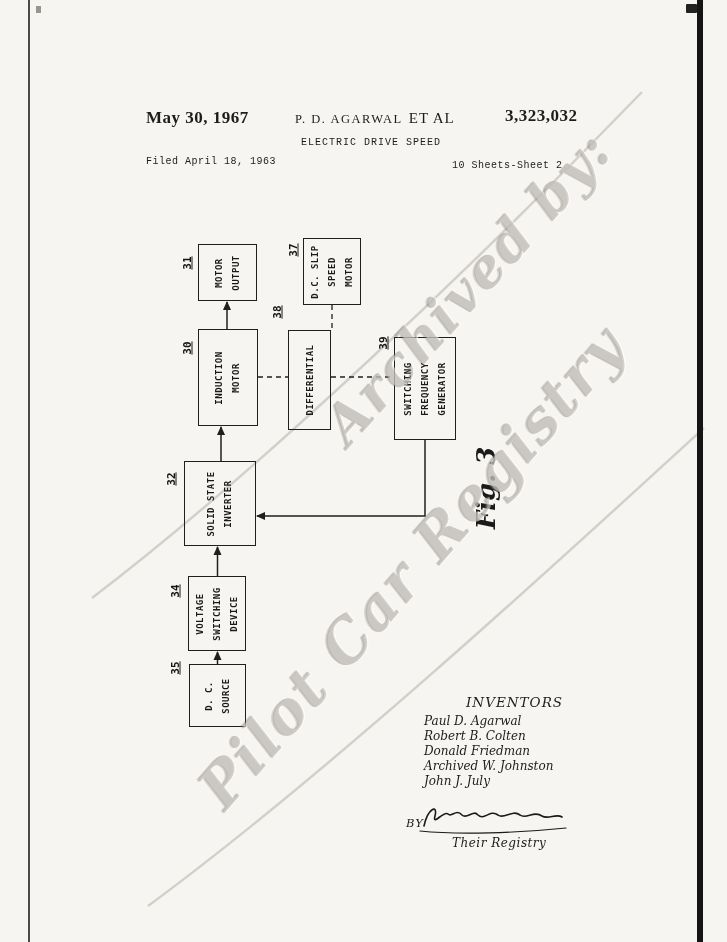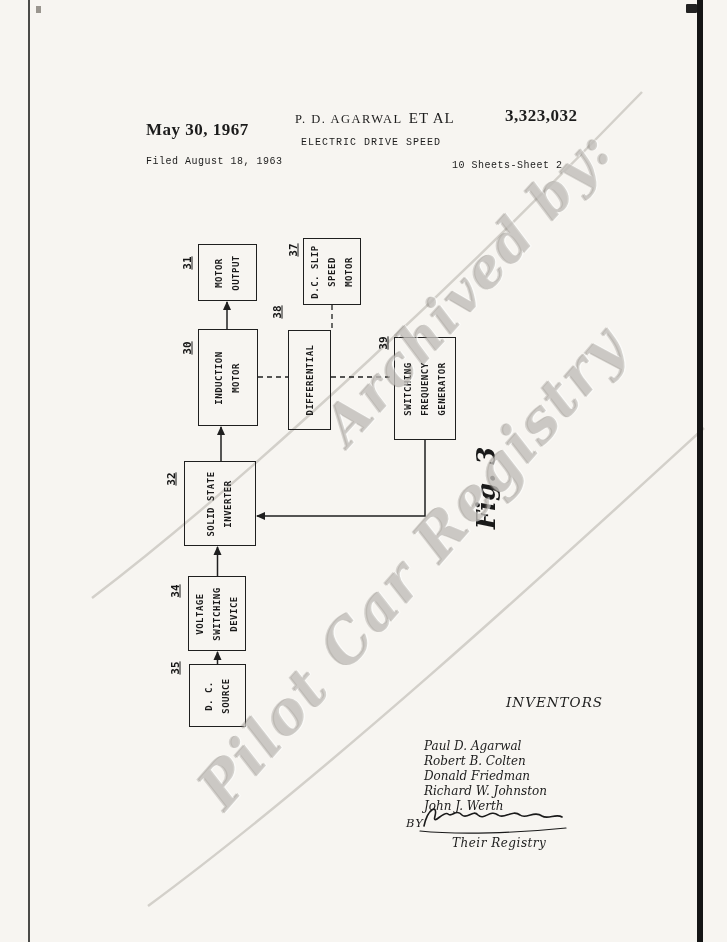--- a/index.html
+++ b/index.html
@@ -8,21 +8,21 @@
     background:#f7f5f1;
     font-family:"Liberation Serif",serif;color:#1c1c1c;
   }
   .abs{position:absolute;}
   
   .edge-left{left:28px;top:0;width:2px;height:942px;background:#4a4a48;}
   .edge-right{left:697px;top:0;width:6px;height:942px;background:#151515;}
   .corner-mark-tr{left:686px;top:4px;width:11px;height:9px;background:#222;border-radius:1px;}
   .corner-mark-tl{left:36px;top:6px;width:5px;height:7px;background:#9a968f;}
   
-  .hdr-date{left:146px;top:120px;font:bold 17px "Liberation Serif",serif;letter-spacing:.5px;}
+  .hdr-date{left:146px;top:108px;font:bold 17px "Liberation Serif",serif;letter-spacing:.5px;}
   .hdr-applicant{left:295px;top:110px;font:12.5px "Liberation Serif",serif;letter-spacing:1.5px;white-space:nowrap;}
   .hdr-applicant .suffix{font-size:15px;margin-left:6px;letter-spacing:1px;}
   .hdr-number{left:477px;top:106px;font:bold 17px "Liberation Serif",serif;letter-spacing:.5px;margin-left:28px;}
   .hdr-title{left:301px;top:137px;font:10px "Liberation Mono",monospace;letter-spacing:1px;white-space:nowrap;}
   .hdr-filed{left:146px;top:156px;font:10px "Liberation Mono",monospace;letter-spacing:.5px;white-space:nowrap;}
   .hdr-sheet{left:452px;top:160px;font:10px "Liberation Mono",monospace;letter-spacing:.5px;white-space:nowrap;}
   
   .box{position:absolute;border:1.5px solid #1f1f1f;box-sizing:border-box;background:transparent;z-index:2;}
   .rot{
     position:absolute;left:50%;top:50%;
@@ -45,22 +45,22 @@
   
   .wm{
     position:absolute;z-index:4;pointer-events:none;white-space:nowrap;
     font:bold italic 54px "DejaVu Serif",serif;letter-spacing:2px;
     color:rgba(158,153,146,.42);
     text-shadow:1px 1px 0 rgba(255,255,255,.55),-1px -1px 0 rgba(110,108,104,.25);
   }
   .wm1{left:468px;top:287px;transform:translate(-50%,-50%) rotate(-48deg);}
   .wm2{left:412px;top:567px;transform:translate(-50%,-50%) rotate(-49deg);font-size:58px;}
   
-  .inv-heading{left:466px;top:694px;font:italic 13.5px "DejaVu Serif",serif;letter-spacing:1px;margin-left:40px;}
-  .inv-names{left:424px;top:714px;font:italic 12px "DejaVu Serif",serif;line-height:15px;margin-top:25px;}
+  .inv-heading{left:466px;top:694px;font:italic 13.5px "DejaVu Serif",serif;letter-spacing:1px;}
+  .inv-names{left:424px;top:714px;font:italic 12px "DejaVu Serif",serif;line-height:15px;}
   .inv-by{left:406px;top:816px;font:italic 11.5px "DejaVu Serif",serif;letter-spacing:1px;}
   .inv-attorney{left:452px;top:836px;font:italic 12px "DejaVu Serif",serif;letter-spacing:.5px;}
   svg.layer{position:absolute;left:0;top:0;pointer-events:none;}
 </style>
 </head>
 <body>
 
 <svg class="layer" width="727" height="942" style="z-index:0">
   <path d="M92,598 C260,470 480,260 642,92" fill="none" stroke="#d3d0ca" stroke-width="2.5"></path>
   <path d="M148,906 C330,772 560,560 704,428" fill="none" stroke="#d3d0ca" stroke-width="2.5"></path>
@@ -70,21 +70,21 @@
 <div class="abs edge-right"></div>
 <div class="abs corner-mark-tr"></div>
 <div class="abs corner-mark-tl"></div>
 
 <div class="abs hdr-date">May 30, 1967</div>
 <div class="abs hdr-applicant">
   <span>P. D. AGARWAL</span><span class="suffix">ET AL</span>
 </div>
 <div class="abs hdr-number">3,323,032</div>
 <div class="abs hdr-title">ELECTRIC DRIVE SPEED</div>
-<div class="abs hdr-filed">Filed August 18, 1963</div>
+<div class="abs hdr-filed">Filed April 18, 1963</div>
 <div class="abs hdr-sheet">10 Sheets-Sheet 2</div>
 
 <svg class="layer" width="727" height="942" style="z-index:1">
 
   <line x1="217.5" y1="664" x2="217.5" y2="652" stroke="#1f1f1f" stroke-width="1.5"></line>
   <polygon points="213.5,660 221.5,660 217.5,651" fill="#1f1f1f"></polygon>
 
   <line x1="217.5" y1="576" x2="217.5" y2="547" stroke="#1f1f1f" stroke-width="1.5"></line>
   <polygon points="213.5,555 221.5,555 217.5,546" fill="#1f1f1f"></polygon>
 
@@ -167,21 +167,21 @@
 <span class="figlabel">Fig. 3</span>
 
 <div class="wm wm1">Archived by:</div>
 <div class="wm wm2">Pilot Car Registry</div>
 
 <div class="abs inv-heading">INVENTORS</div>
 <div class="abs inv-names">
   <div>Paul D. Agarwal</div>
   <div>Robert B. Colten</div>
   <div>Donald  Friedman</div>
-  <div>Richard W. Johnston</div>
-  <div>John J. Werth</div>
+  <div>Archived W. Johnston</div>
+  <div>John J. July</div>
 </div>
 <div class="abs inv-by">BY</div>
 <svg class="abs" style="left:418px;top:800px;z-index:3" width="150" height="38" viewBox="0 0 150 38">
   <path d="M6,26 C10,8 20,4 17,16 C14,27 26,10 30,14 C34,18 38,8 44,15 C49,20 55,9 60,15 C66,21 72,9 80,15 C86,20 94,9 102,15 C108,20 116,10 124,16 C130,20 138,13 144,17" fill="none" stroke="#1a1a1a" stroke-width="1.6" stroke-linecap="round"></path>
   <path d="M2,31 C40,35 100,33 148,28" fill="none" stroke="#1a1a1a" stroke-width="1.2" stroke-linecap="round"></path>
 </svg>
 <div class="abs inv-attorney">Their Registry</div>
 
 </body></html>

